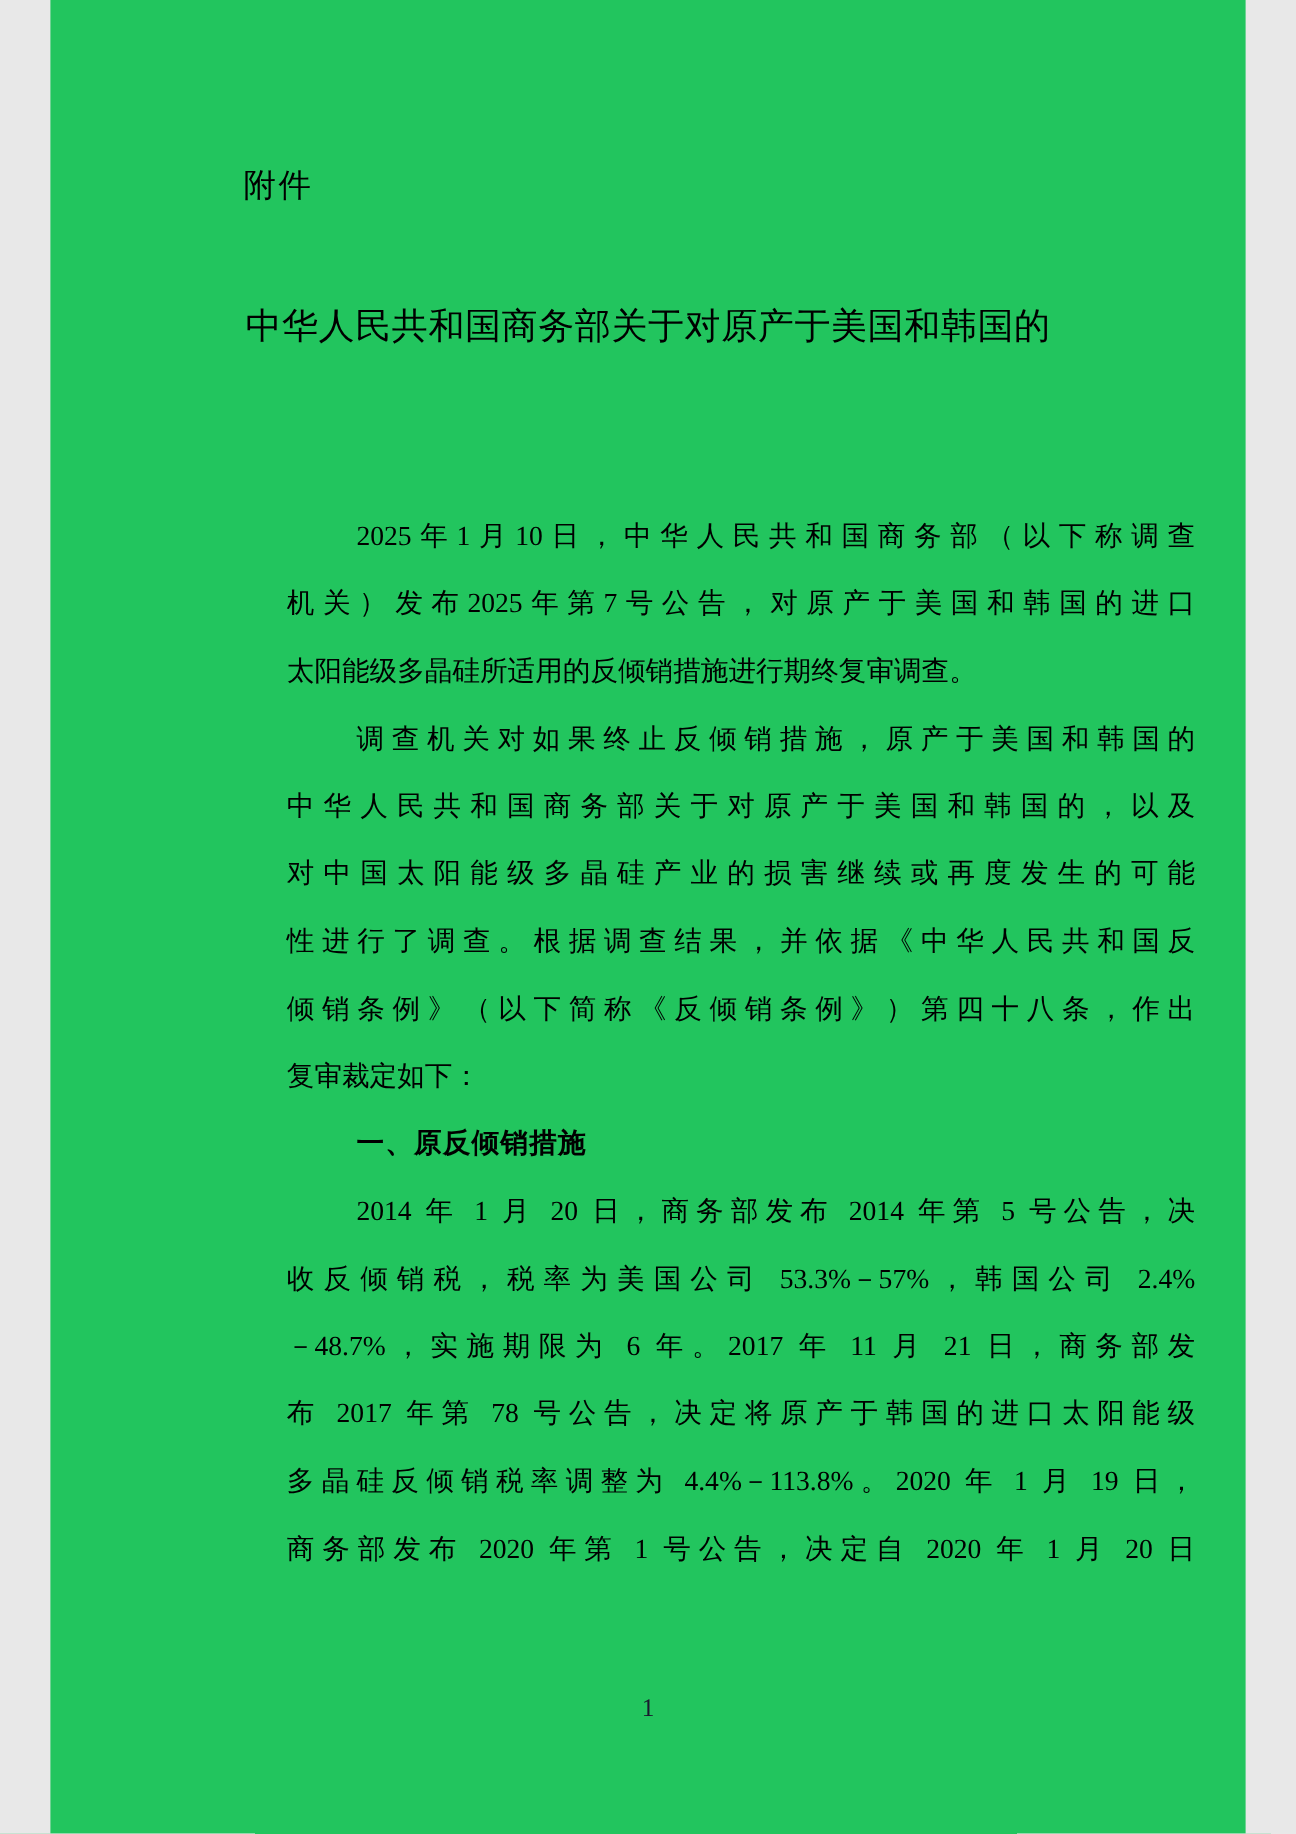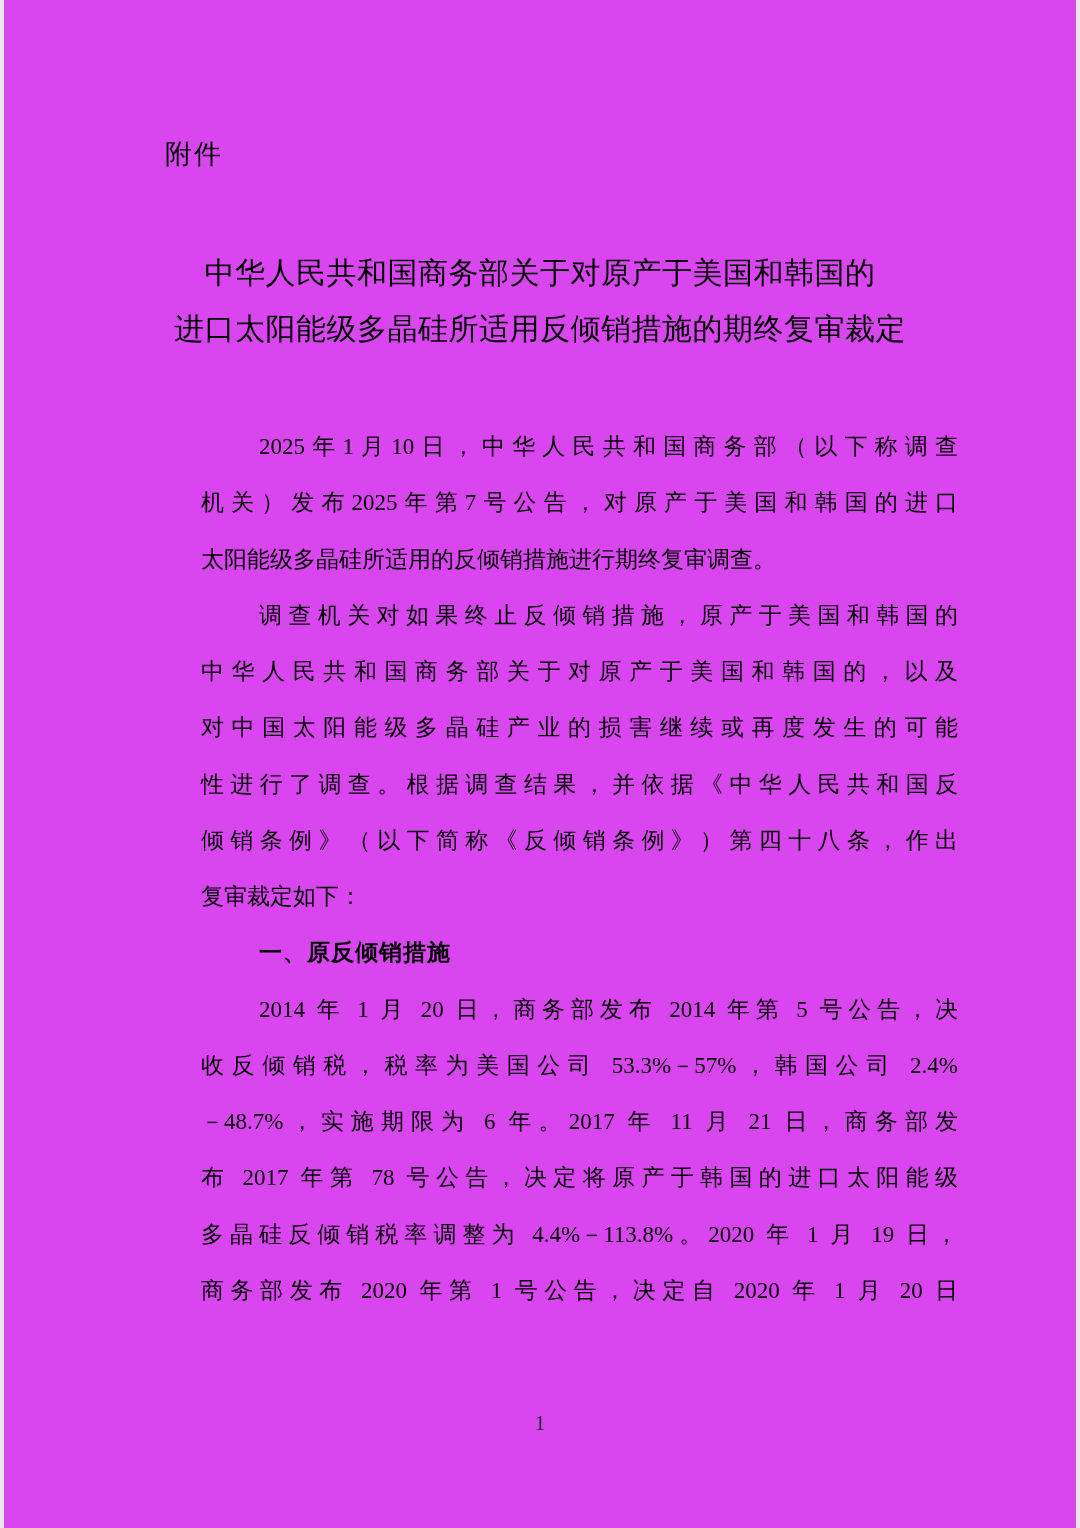--- a/index.html
+++ b/index.html
@@ -1,21 +1,21 @@
 <!DOCTYPE html>
 <html lang="zh"><head>
 <meta charset="utf-8">
 <style>
   html, body { margin: 0; padding: 0; background: #e8e8e8; }
   .page {
     position: relative;
-    width: 1072px;
+    width: 996px;
     height: 1528px;
     margin: 0 auto;
-    background: #d946ef;
+    background: #22c55e;
     color: #000000;
     overflow: hidden;
   }
   .attachment {
     position: absolute;
     left: 161px;
     top: 136px;
     font-family: "Liberation Sans", sans-serif;
     font-size: 27px;
     line-height: 36px;
@@ -68,21 +68,20 @@
 </style>
 </head>
 <body>
 
 <div class="page">
 
   <div class="attachment">附件</div>
 
   <div class="title">
     <div class="title-line">中华人民共和国商务部关于对原产于美国和韩国的</div>
-    <div class="title-line">进口太阳能级多晶硅所适用反倾销措施的期终复审裁定</div>
   </div>
 
   <div class="body">
 
     <p class="bl fill ind">2025年1月10日，中华人民共和国商务部（以下称调查</p>
     <p class="bl fill">机关）发布2025年第7号公告，对原产于美国和韩国的进口</p>
     <p class="bl end">太阳能级多晶硅所适用的反倾销措施进行期终复审调查。</p>
 
     <p class="bl fill ind">调查机关对如果终止反倾销措施，原产于美国和韩国的</p>
     <p class="bl fill">中华人民共和国商务部关于对原产于美国和韩国的，以及</p>

